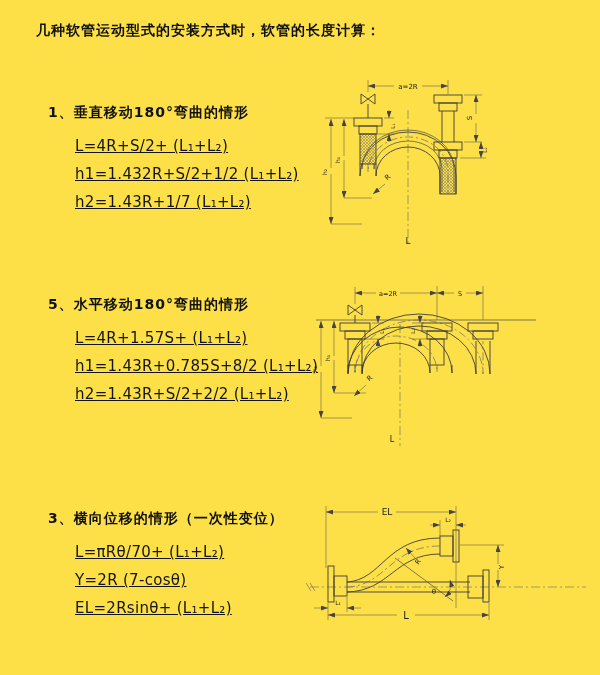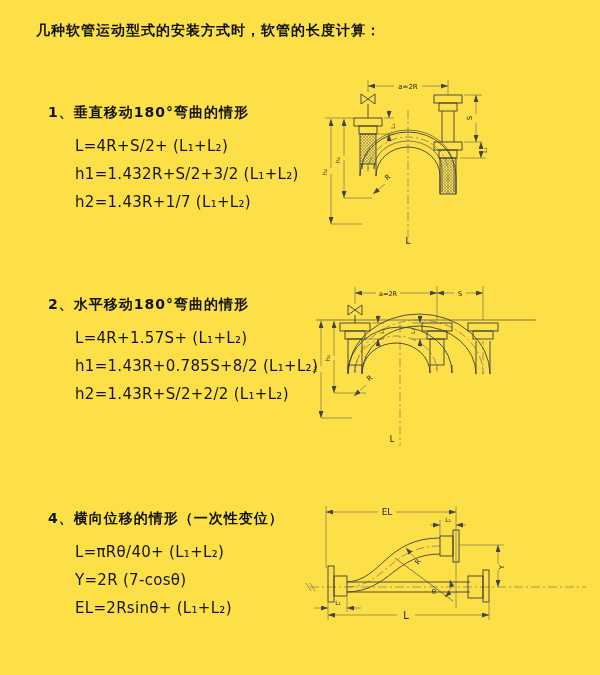--- a/index.html
+++ b/index.html
@@ -5,21 +5,21 @@
   html,body{margin:0;padding:0;}
   body{width:600px;height:675px;background:#fdfdfd;overflow:hidden;
        font-family:"DejaVu Sans","Liberation Sans",sans-serif;color:#1b1b1b;}
   .page{position:relative;width:600px;height:675px;background:#fde047;}
   .doc-title{position:absolute;left:36px;top:22px;font-size:14px;font-weight:bold;
              letter-spacing:1px;color:#111;}
   .sec{position:absolute;left:48px;}
   .sec-heading{font-size:14px;font-weight:bold;letter-spacing:1px;color:#111;margin:0;}
   .formulas{margin:10px 0 0 27px;}
   .formula{font-size:15px;line-height:28px;height:28px;letter-spacing:0.3px;color:#141414;
-           white-space:pre;}
+           white-space:pre;text-decoration:underline;}
   .sec1{top:104px;} .sec2{top:296px;} .sec3{top:510px;}
   .dia{position:absolute;}
   .d1{left:310px;top:68px;} .d2{left:308px;top:278px;} .d3{left:298px;top:496px;}
   svg{display:block;}
   svg text{fill:#222;font-family:"DejaVu Sans","Liberation Sans",sans-serif;}
   .draw{stroke:#3d3d3d;stroke-width:0.9;fill:none;}
   .thin{stroke:#4a4a4a;stroke-width:0.7;fill:none;}
   .dim{stroke:#555;stroke-width:0.55;fill:none;}
   .cl{stroke:#6a6a6a;stroke-width:0.6;fill:none;stroke-dasharray:9 3 2 3;}
   .cdash{stroke:#6a6a6a;stroke-width:0.7;fill:none;stroke-dasharray:8 3 2 3;}
@@ -29,38 +29,38 @@
 <body>
 
 <div class="page">
 
   <div class="doc-title">几种软管运动型式的安装方式时，软管的长度计算：</div>
 
   <div class="sec sec1">
     <h3 class="sec-heading">1、垂直移动180°弯曲的情形</h3>
     <div class="formulas">
       <div class="formula">L=4R+S/2+ (L₁+L₂)</div>
-      <div class="formula">h1=1.432R+S/2+3/2 (L₁+L₂)</div>
+      <div class="formula">h1=1.432R+S/2+1/2 (L₁+L₂)</div>
       <div class="formula">h2=1.43R+1/7 (L₁+L₂)</div>
     </div>
   </div>
 
   <div class="sec sec2">
-    <h3 class="sec-heading">2、水平移动180°弯曲的情形</h3>
+    <h3 class="sec-heading">5、水平移动180°弯曲的情形</h3>
     <div class="formulas">
       <div class="formula">L=4R+1.57S+ (L₁+L₂)</div>
       <div class="formula">h1=1.43R+0.785S+8/2 (L₁+L₂)</div>
       <div class="formula">h2=1.43R+S/2+2/2 (L₁+L₂)</div>
     </div>
   </div>
 
   <div class="sec sec3">
-    <h3 class="sec-heading">4、横向位移的情形（一次性变位）</h3>
+    <h3 class="sec-heading">3、横向位移的情形（一次性变位）</h3>
     <div class="formulas">
-      <div class="formula">L=πRθ/40+ (L₁+L₂)</div>
+      <div class="formula">L=πRθ/70+ (L₁+L₂)</div>
       <div class="formula">Y=2R (7-cosθ)</div>
       <div class="formula">EL=2Rsinθ+ (L₁+L₂)</div>
     </div>
   </div>
 
   <svg class="dia d1" width="245" height="200" viewBox="0 0 245 200">
     <defs>
       <marker id="arr1" markerUnits="userSpaceOnUse" markerWidth="7" markerHeight="5" refX="7" refY="2.5" orient="auto-start-reverse">
         <path d="M0,0 L7,2.5 L0,5 Z" fill="#444"></path>
       </marker>

